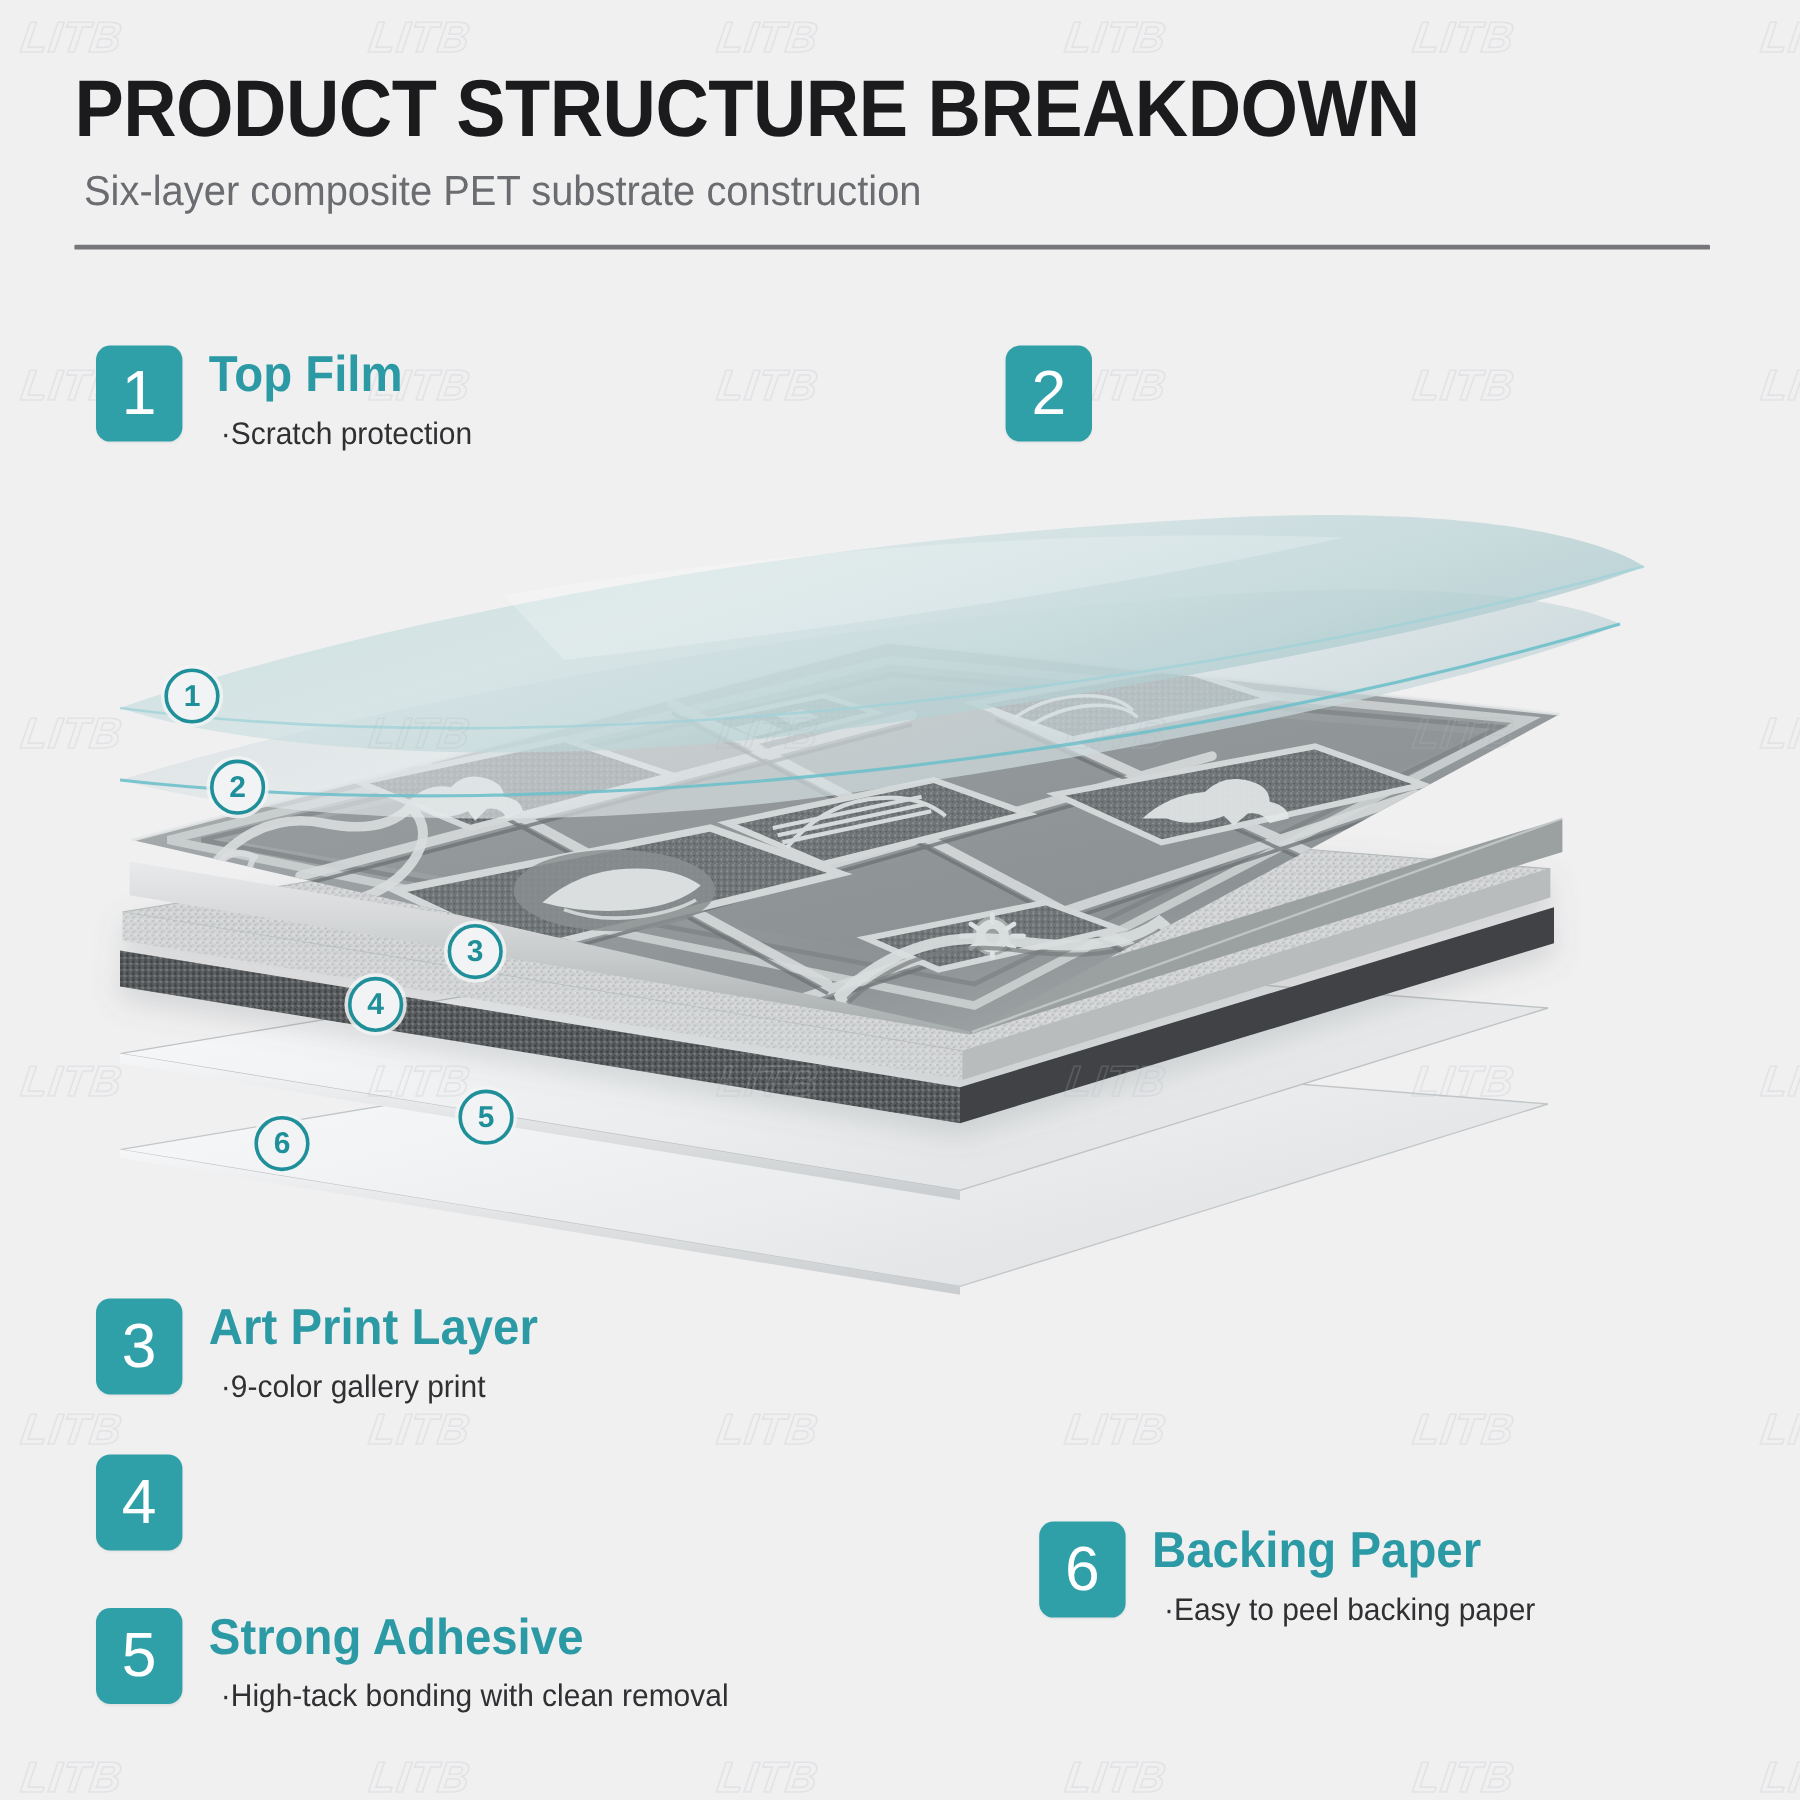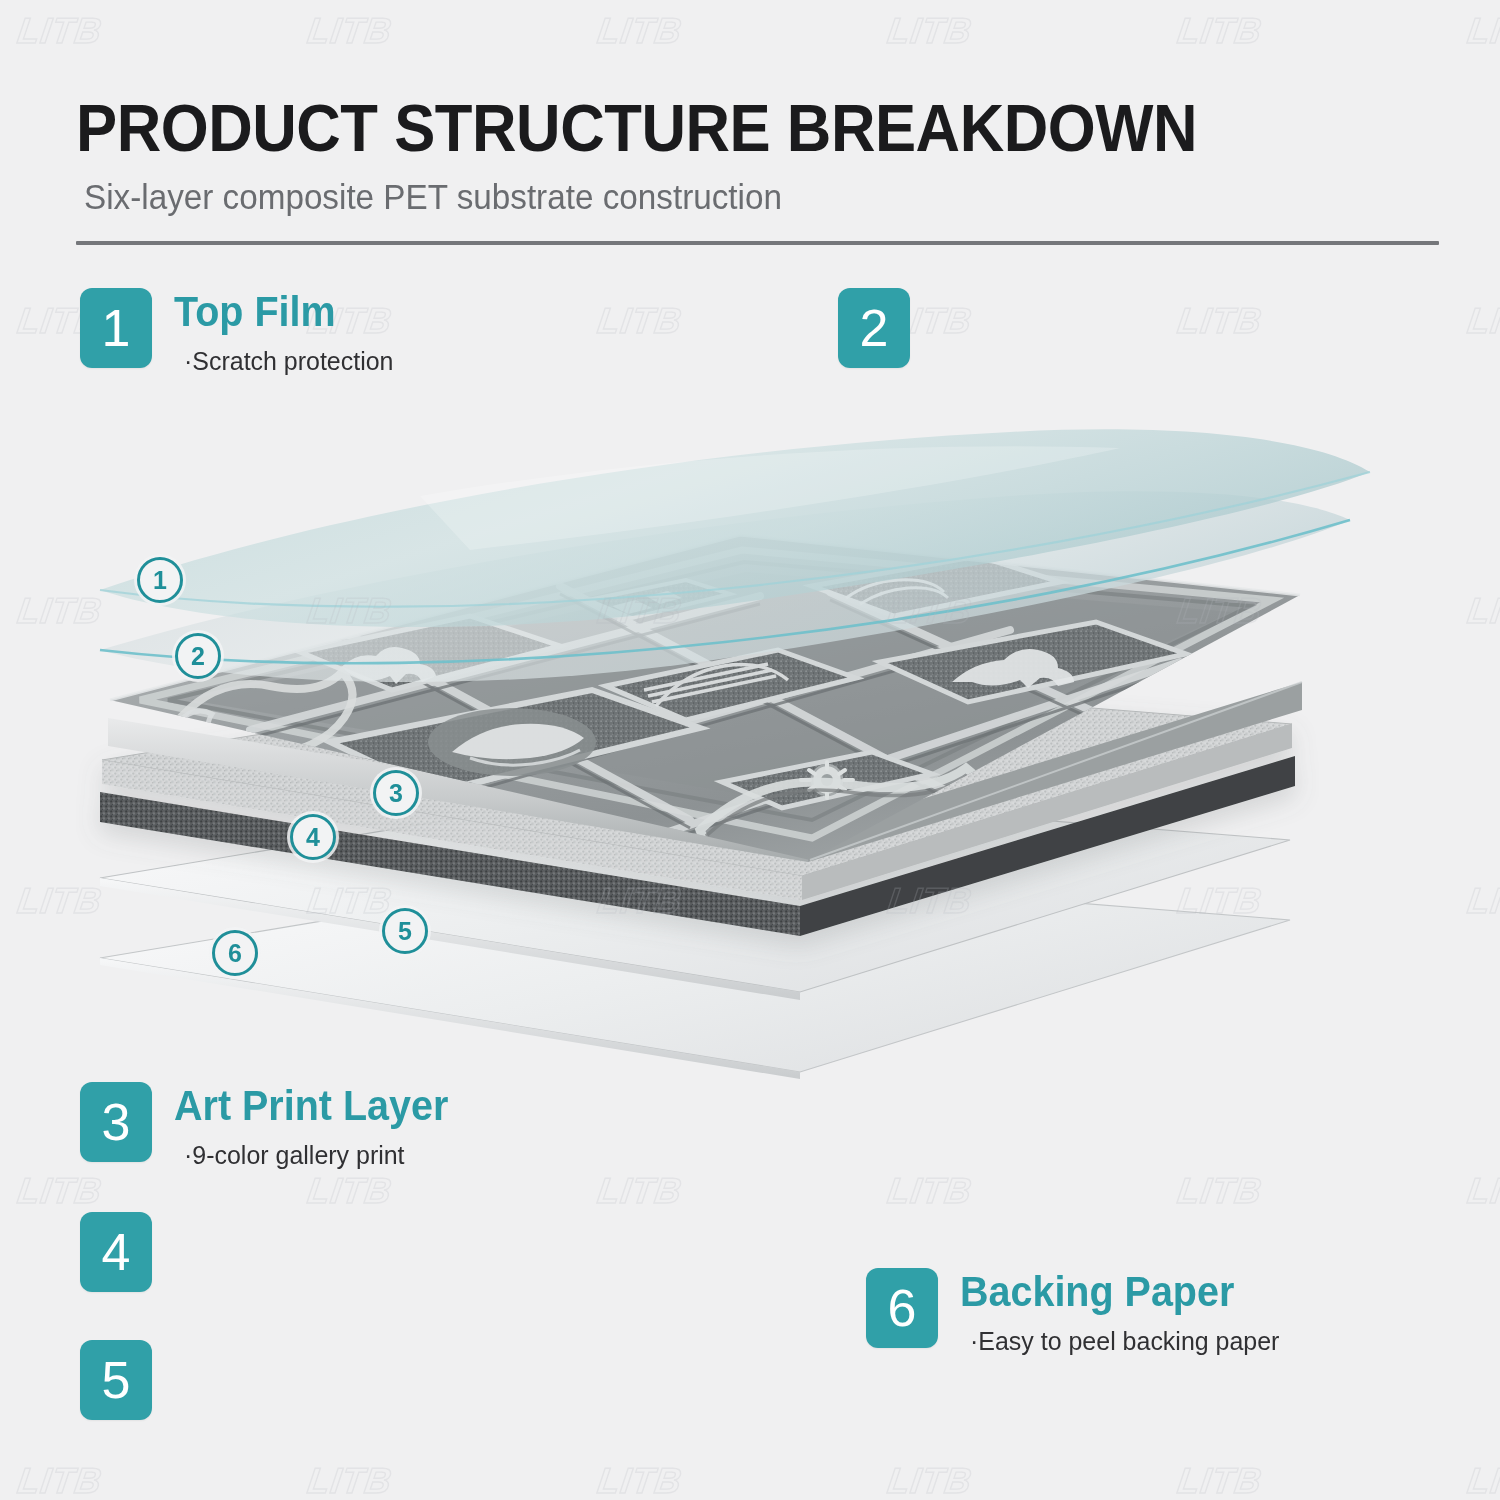--- a/index.html
+++ b/index.html
@@ -33,25 +33,24 @@
     color: transparent;
     -webkit-text-stroke: 1.4px rgba(180,183,188,0.30);
     opacity: 0.75;
     transform: skewX(-8deg);
     user-select: none;
   }
 
   
   #header {
     position: absolute;
-    left: 76px;
+    left: 62px;
     top: 56px;
     width: 1370px;
     z-index: 60;
-    margin-top: 37px;
   }
   #page-title {
     font-size: 67px;
     font-weight: 700;
     color: #1b1b1d;
     letter-spacing: -0.5px;
     line-height: 1.04;
     transform: scaleX(0.92);
     transform-origin: left center;
     white-space: nowrap;
@@ -462,20 +461,24 @@
       <div class="callout-desc">·9-color gallery print</div>
     </div>
   </div>
 
   <div class="callout" id="callout-4">
     <div class="badge">4</div>
   </div>
 
   <div class="callout" id="callout-5">
     <div class="badge">5</div>
+    <div class="callout-text">
+      <div class="callout-title">Strong Adhesive</div>
+      <div class="callout-desc">·High-tack bonding with clean removal</div>
+    </div>
   </div>
 
   <div class="callout" id="callout-6">
     <div class="badge">6</div>
     <div class="callout-text">
       <div class="callout-title">Backing Paper</div>
       <div class="callout-desc">·Easy to peel backing paper</div>
     </div>
   </div>
 

